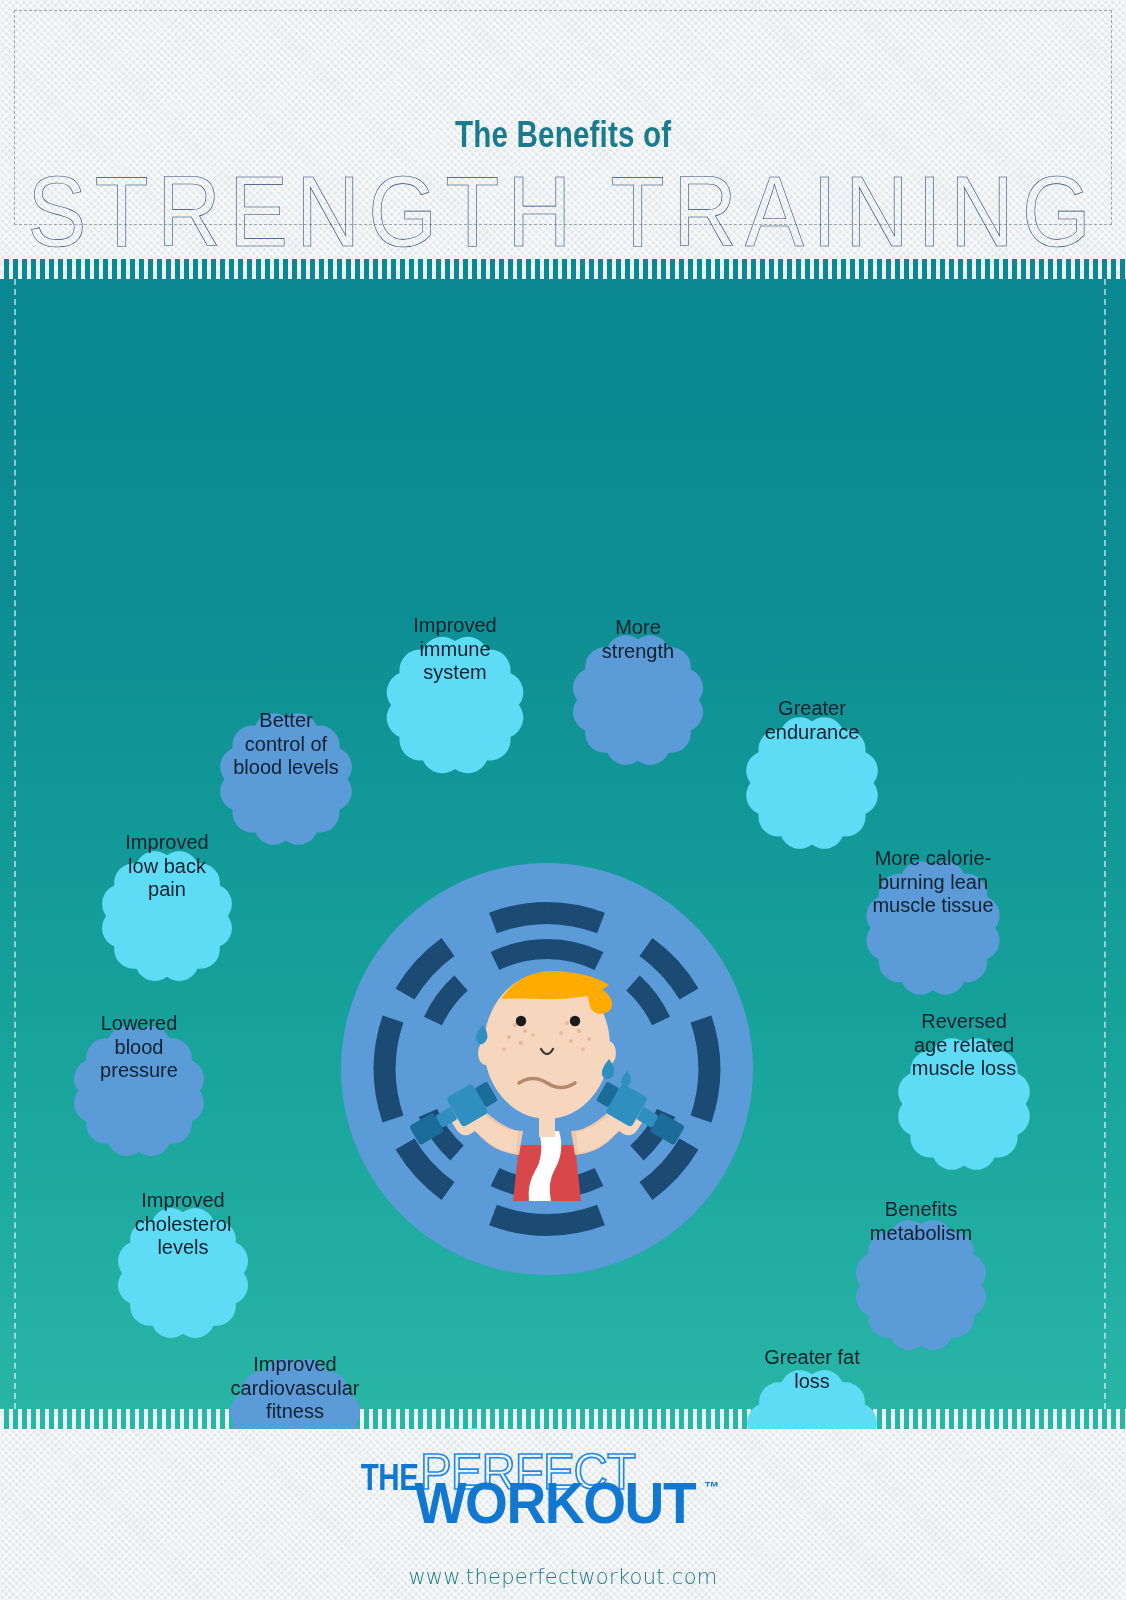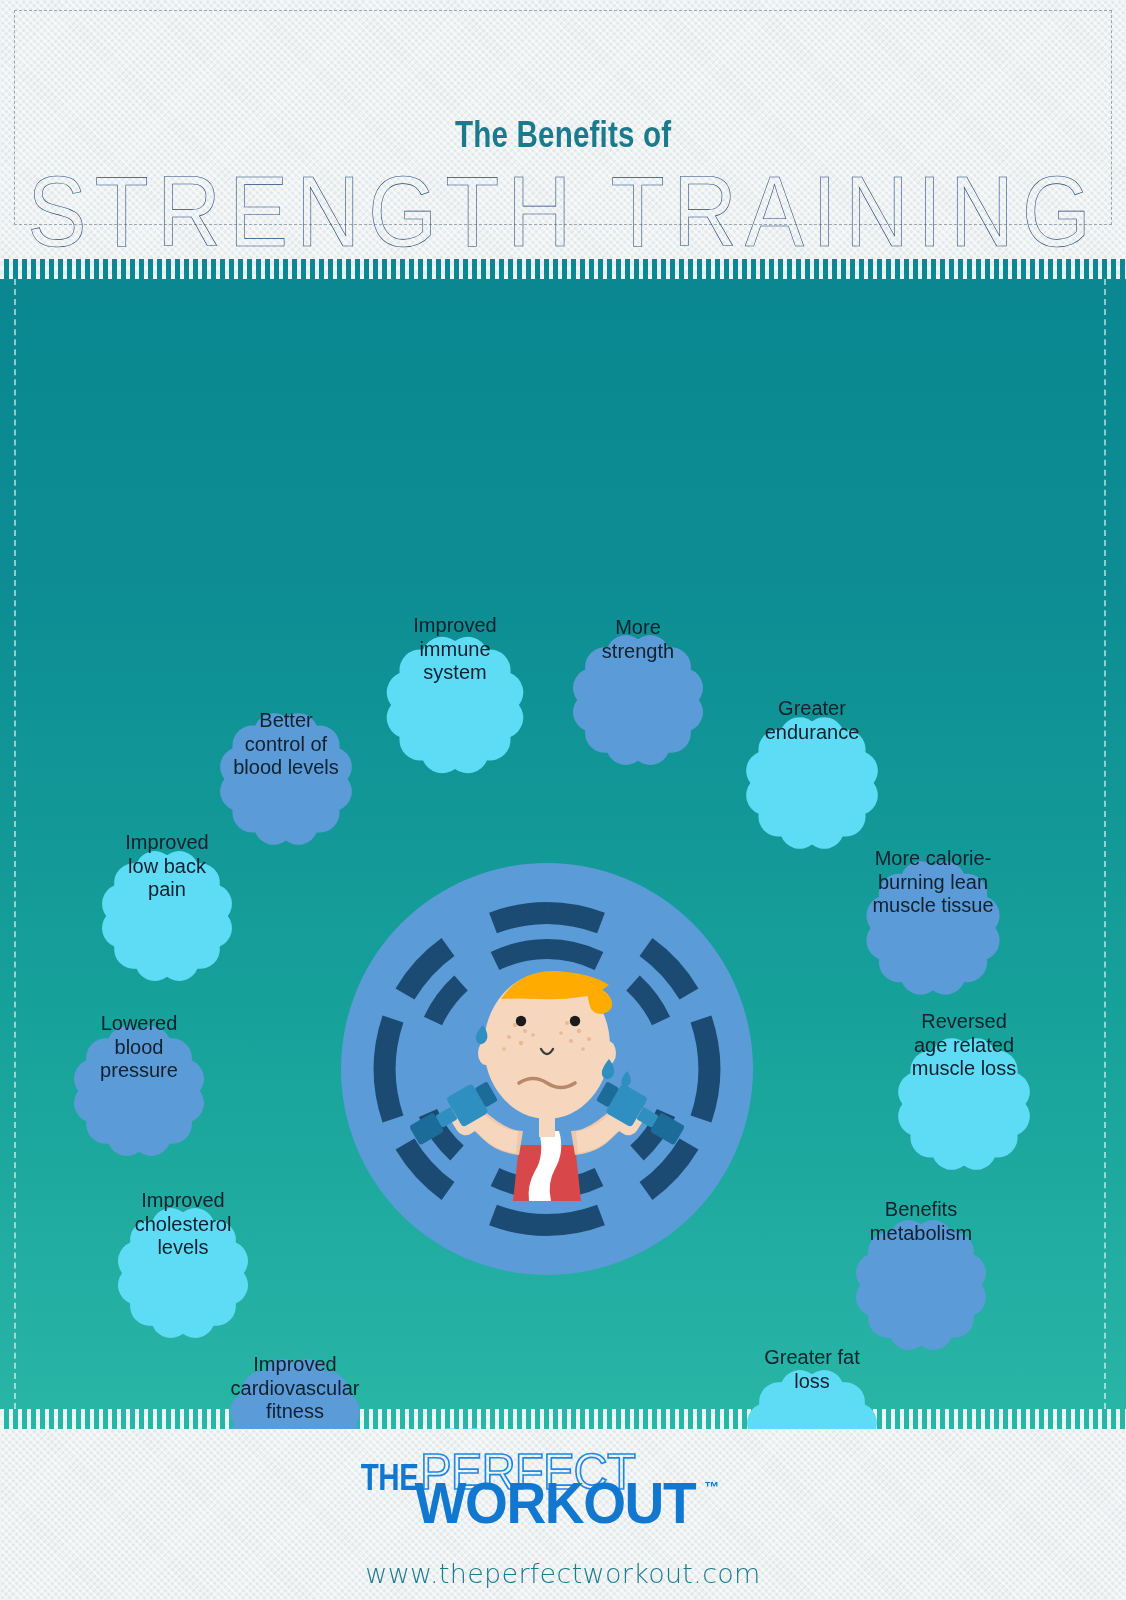--- a/index.html
+++ b/index.html
@@ -114,21 +114,21 @@
     transform:scaleX(.95);transform-origin:left bottom;
     margin-left:1px;
   }
   #logo-row2{position:absolute;left:0;top:31px;width:430px;display:flex;align-items:flex-start;justify-content:center;text-align:center;}
   #logo-workout{
     color:#1277cf;font-weight:bold;font-size:58px;line-height:1;
     letter-spacing:-1.5px;transform:scaleX(.95);transform-origin:center top;
   }
   #logo-tm{color:#1277cf;font-size:15px;font-weight:bold;margin-top:4px;margin-left:2px;}
   #url{
-    margin-top:23px;color:#1b7a8c;font-size:27px;letter-spacing:.3px;
+    margin-top:30px;color:#1b7a8c;font-size:21px;letter-spacing:.3px;
     font-family:"DejaVu Sans",sans-serif;font-weight:300;
   }
 </style>
 </head>
 <body>
 
 <div id="page">
 
   <div id="header" class="paper">
     <div id="header-frame"></div>

